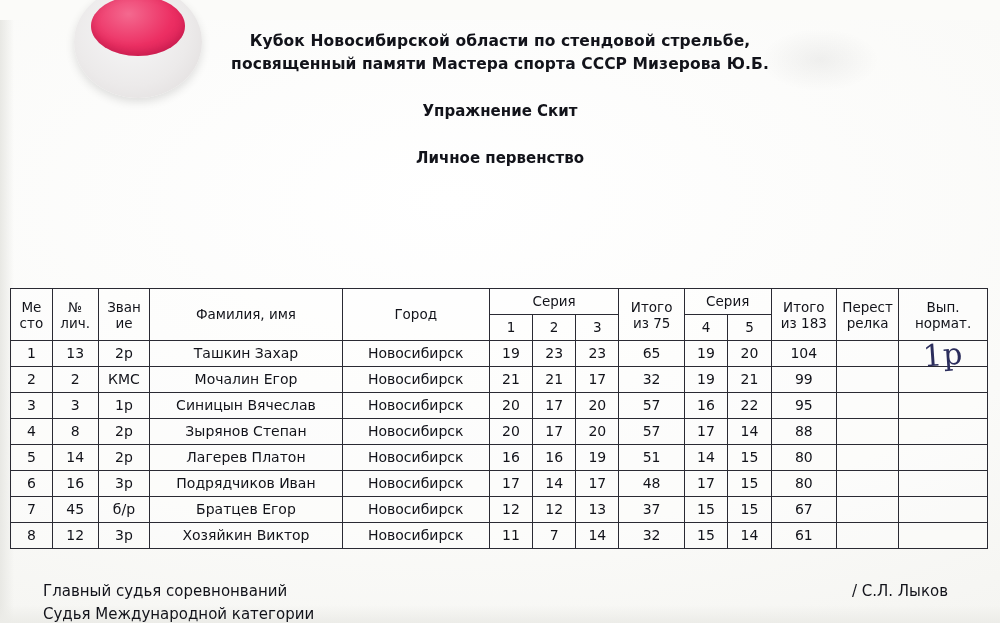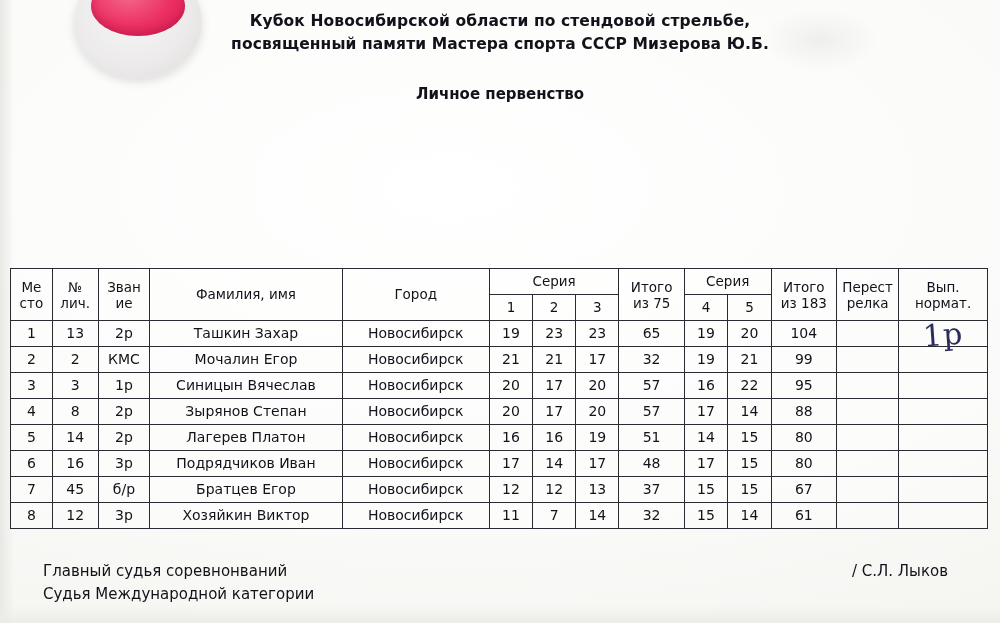--- a/index.html
+++ b/index.html
@@ -14,20 +14,21 @@
     color: #12131a;
     overflow: hidden;
     position: relative;
   }
   
   .page {
     position: absolute;
     inset: 0;
     background:
       radial-gradient(1200px 600px at 45% 30%, #ffffff 0%, #fafaf8 55%, #f2f2ee 100%);
+    margin-top: 20px;
   }
   .paper-edge-left {
     position: absolute;
     left: 0; top: 0; bottom: 0; width: 14px;
     background: linear-gradient(to right, #e8e8e4, rgba(255,255,255,0));
     pointer-events: none;
   }
   .paper-edge-bottom {
     position: absolute;
     left: 0; right: 0; bottom: 0; height: 18px;
@@ -189,20 +190,21 @@
   <div class="paper-edge-bottom"></div>
   <div class="smudge"></div>
 
   <div class="dish">
     <div class="dish-inner"></div>
   </div>
 
   <div class="headings">
     <div class="title-line">Кубок Новосибирской области по стендовой стрельбе,</div>
     <div class="title-line">посвященный памяти Мастера спорта СССР Мизерова Ю.Б.</div>
+    <div class="subtitle s1">Упражнение Скит</div>
     <div class="subtitle s2">Личное первенство</div>
   </div>
 
   <div class="table-wrap">
     <table class="results">
       <thead>
         <tr>
           <th class="col-me stacked" rowspan="2">
             <span class="two-line">Ме</span>
             <span class="two-line">сто</span>

